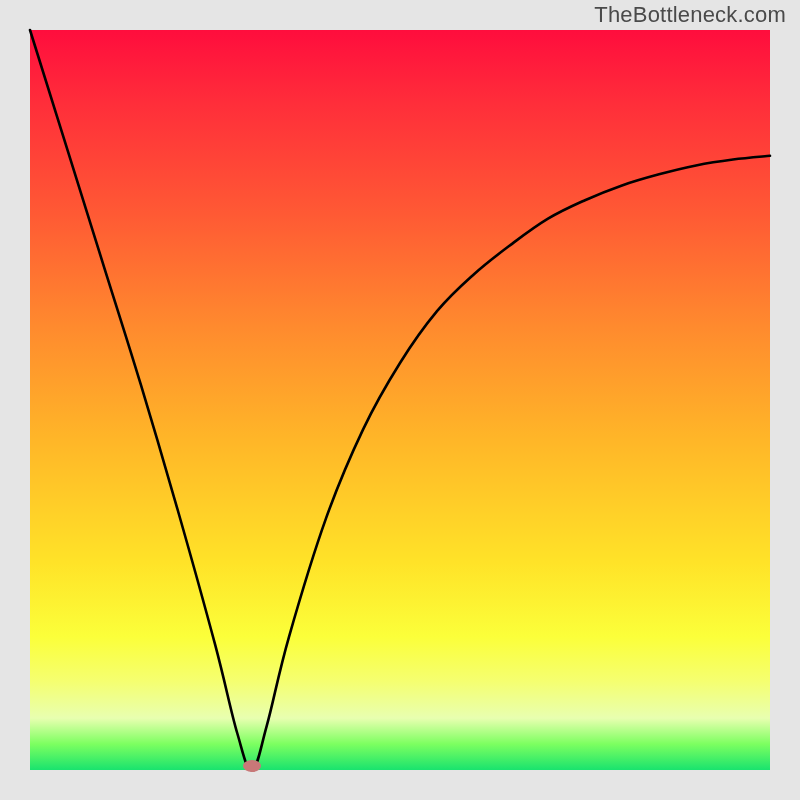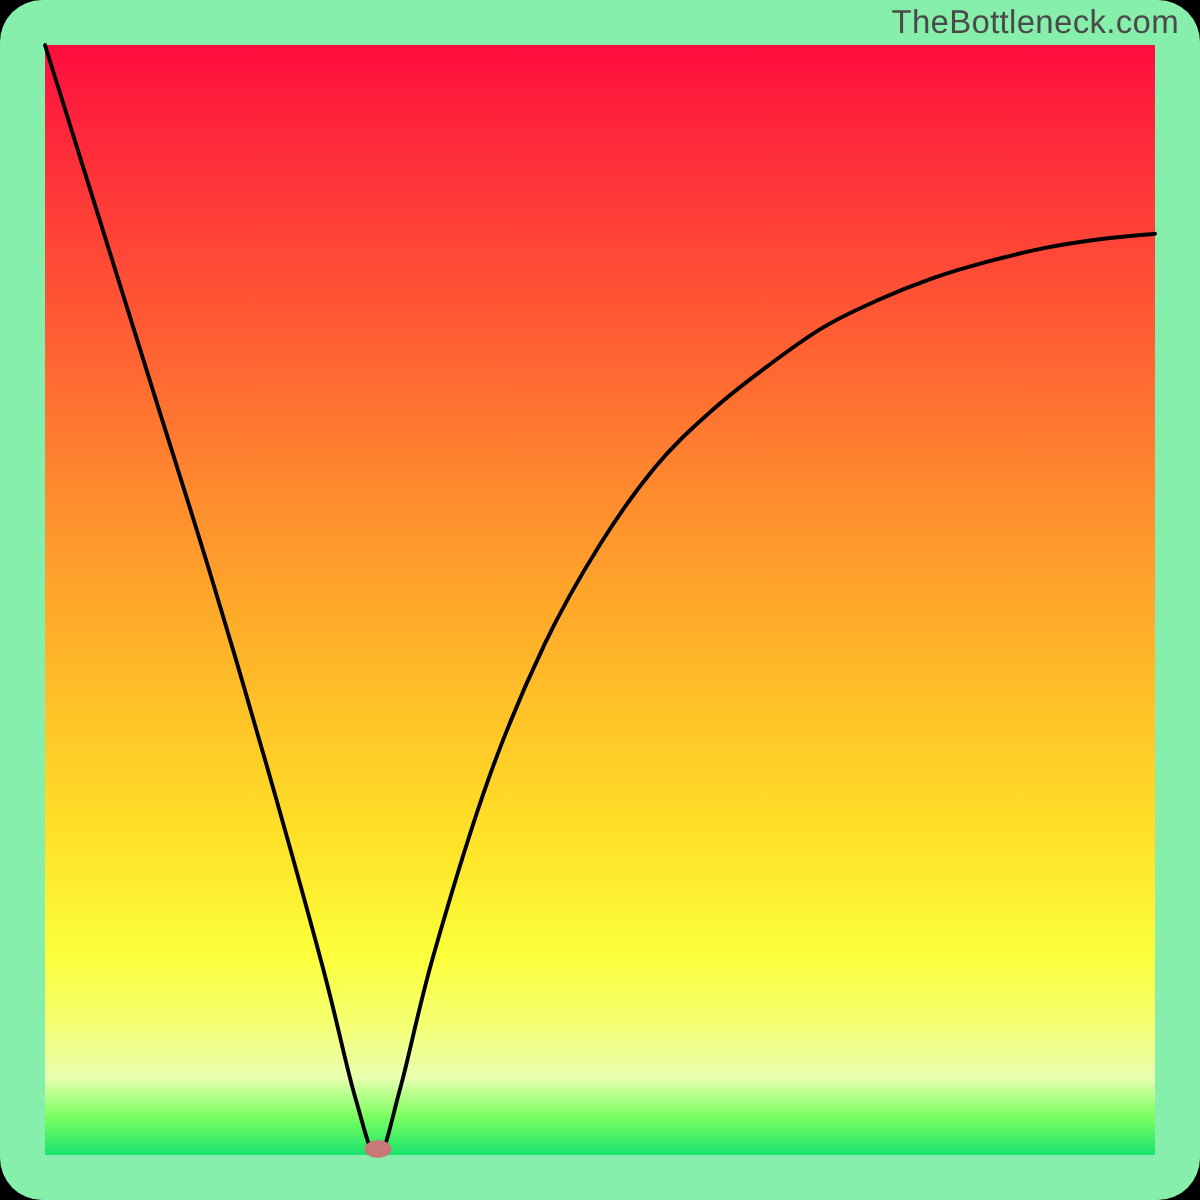--- a/index.html
+++ b/index.html
@@ -8,22 +8,21 @@
     width: 800px;
     height: 800px;
     overflow: hidden;
     background: #000;
     font-family: Arial, Helvetica, sans-serif;
   }
   .frame {
     position: relative;
     width: 800px;
     height: 800px;
-    background: #86efac;
-    border-radius: 28px;
+    background: #e5e5e5;
   }
   .watermark {
     position: absolute;
     top: 2px;
     right: 14px;
     font-size: 22px;
     font-weight: 500;
     color: #4a4a4a;
     letter-spacing: 0.2px;
     z-index: 5;

